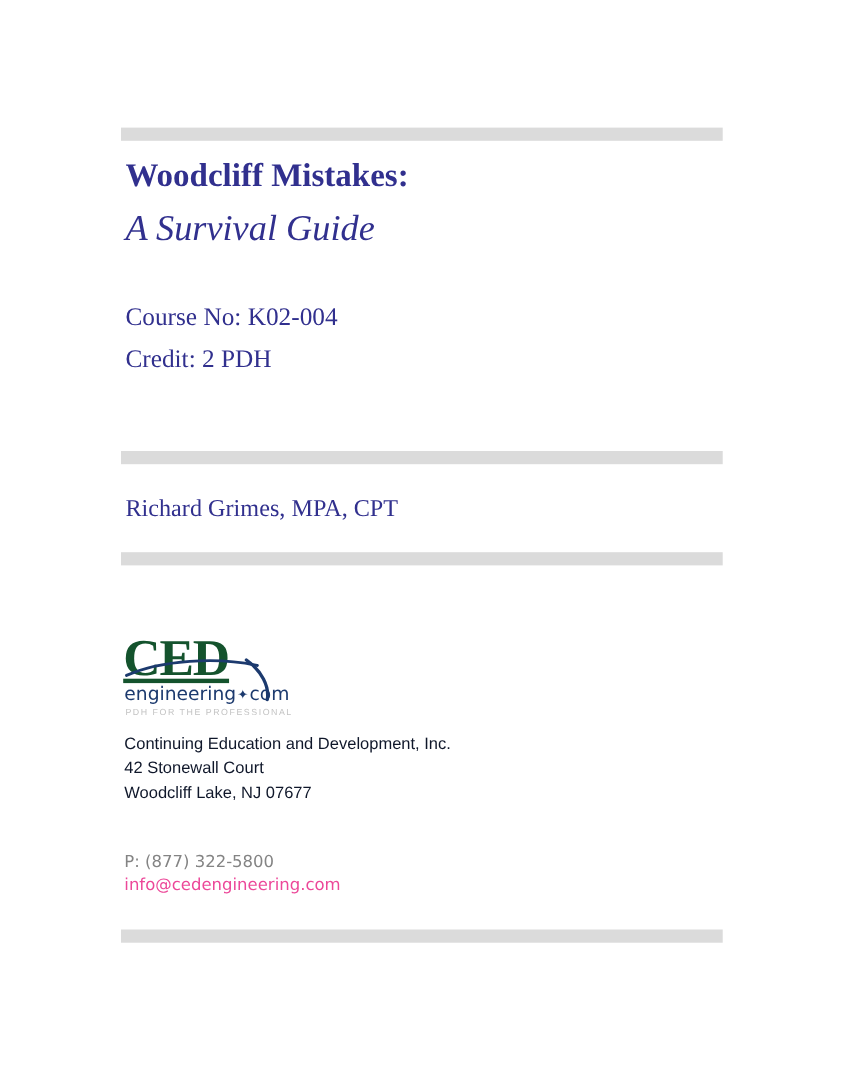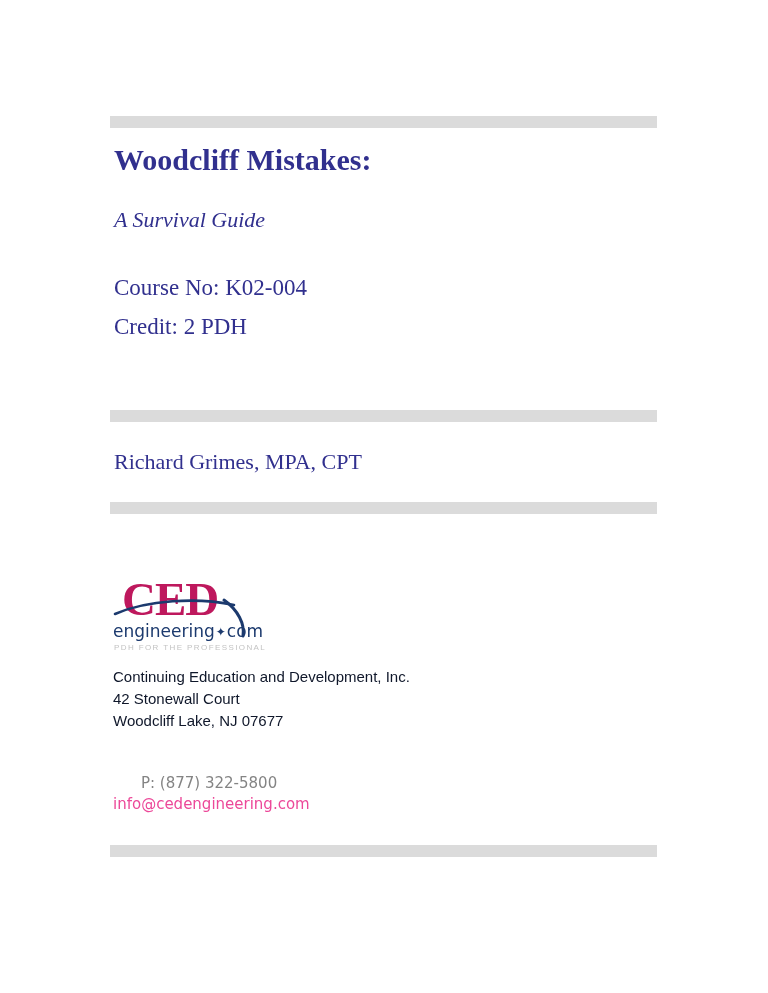--- a/index.html
+++ b/index.html
@@ -34,24 +34,24 @@
     top: 144px;
     font-family: "Liberation Serif", serif;
     font-weight: bold;
     font-size: 30px;
     line-height: 32px;
     color: #31308e;
   }
   .title-line2 {
     position: absolute;
     left: 114px;
-    top: 204px;
+    top: 192px;
     font-family: "Liberation Serif", serif;
     font-style: italic;
-    font-size: 22px;
+    font-size: 33px;
     line-height: 32px;
     color: #31308e;
   }
   .course-no {
     position: absolute;
     left: 114px;
     top: 275px;
     font-size: 23px;
     color: #31308e;
   }
@@ -73,28 +73,29 @@
   
   .logo {
     position: absolute;
     left: 112px;
     top: 580px;
     width: 180px;
     height: 72px;
   }
   .logo-acronym {
     position: absolute;
-    left: 10px;
+    left: 0;
     top: -4px;
     font-family: "Liberation Serif", serif;
     font-weight: bold;
     font-size: 47px;
     line-height: 47px;
     letter-spacing: -1px;
-    color: #be185d;
+    color: #14532d;
+    text-decoration: underline;
   }
   .logo-swoosh {
     position: absolute;
     left: 0;
     top: 0;
     pointer-events: none;
   }
   .logo-domain {
     position: absolute;
     left: 1px;
@@ -134,21 +135,20 @@
     color: #0f172a;
   }
   .phone {
     position: absolute;
     left: 113px;
     top: 773px;
     font-family: "DejaVu Sans", sans-serif;
     font-size: 15px;
     line-height: 21px;
     color: #848484;
-    margin-left: 28px;
   }
   .email {
     position: absolute;
     left: 113px;
     top: 794px;
     font-family: "DejaVu Sans", sans-serif;
     font-size: 15px;
     line-height: 21px;
     color: #ec4899;
     text-decoration: none;

